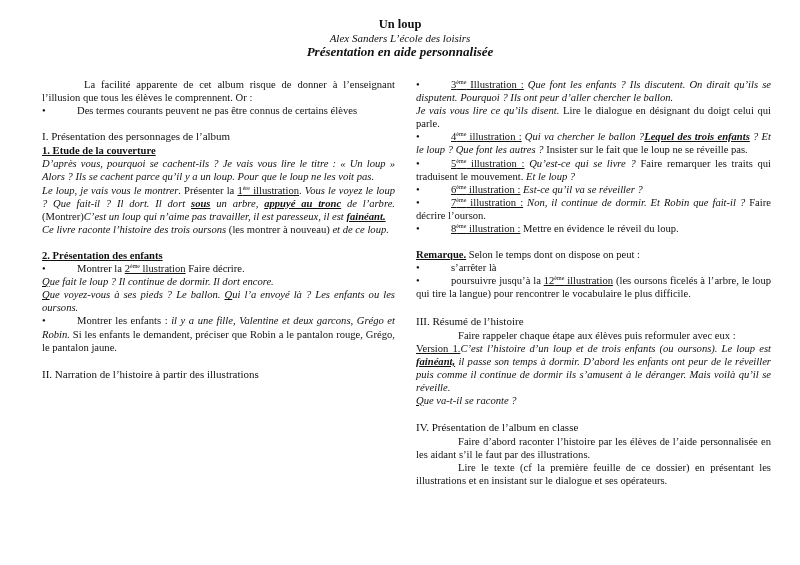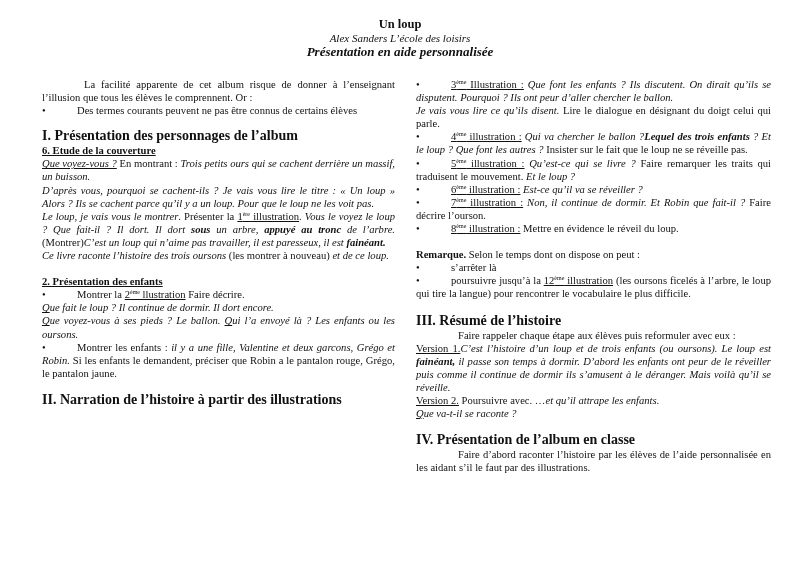--- a/index.html
+++ b/index.html
@@ -12,44 +12,43 @@
   .header .t1 { font-weight: bold; font-size: 12.5px; line-height: 14px; }
   .header .t2 { font-style: italic; font-size: 11px; line-height: 14px; }
   .header .t3 { font-style: italic; font-weight: bold; font-size: 13px; line-height: 14px; }
   .col { position: absolute; top: 78px; width: 353px; text-align: justify; }
   .col.left { left: 42px; }
   .col.right { left: 416px; width: 355px; }
   p { margin: 0; }
   .indent { text-indent: 42px; }
   .bullet { position: relative; padding-left: 0; text-indent: 0; }
   .bullet .dot { display: inline-block; width: 35px; }
-  .bigh { font-weight: bold; font-size: 14px; line-height: 16px; margin-top: 7px; }
+  .bigh { font-weight: normal; font-size: 11px; line-height: 16px; margin-top: 7px; }
   .subh { font-weight: bold; text-decoration: underline; }
   i, .it { font-style: italic; }
-  b { font-weight: bold; }
+  b { font-weight: bold; text-decoration: underline; }
   u { text-decoration: underline; }
   sup { font-size: 6px; line-height: 0; vertical-align: 4px; }
   .gap { height: 13px; }
 </style>
 </head>
 <body>
 
 <div class="header">
   <div class="t1">Un loup</div>
   <div class="t2">Alex Sanders L’école des loisirs</div>
   <div class="t3">Présentation en aide personnalisée</div>
 </div>
 
 <div class="col left">
   <p class="indent">La facilité apparente de cet album risque de donner à l’enseignant l’illusion que tous les élèves le comprennent. Or :</p>
   <p class="bullet"><span class="dot">•</span><span>Des termes courants peuvent ne pas être connus de certains élèves</span></p>
 
   <p class="bigh" style="margin-top:11px">I. Présentation des personnages de l’album</p>
-  <p class="subh">6. Etude de la couverture</p>
-  <p><i><u>Que voyez-vous ?</u></i><span> En montrant : </span><i>Trois petits ours qui se cachent derrière un massif, un buisson.</i></p>
+  <p class="subh">1. Etude de la couverture</p>
   <p class="it">D’après vous, pourquoi se cachent-ils ? Je vais vous lire le titre : « Un loup » Alors ? Ils se cachent parce qu’il y a un loup. Pour que le loup ne les voit pas.</p>
   <p><i>Le loup, je vais vous le montrer</i><span>. Présenter la </span><u><span>1</span><sup>ère</sup><span> illustration</span></u><span>. </span><i>Vous le voyez le loup ? Que fait-il ? Il dort. Il dort </i><i><b>sous</b></i><i> un arbre, </i><i><b>appuyé au tronc</b></i><i> de l’arbre.</i><span> (Montrer)</span><i>C’est un loup qui n’aime pas travailler, il est paresseux, il est </i><i><b>fainéant.</b></i></p>
   <p><i>Ce livre raconte l’histoire des trois oursons</i><span> (les montrer à nouveau) </span><i>et de ce loup.</i></p>
   <div class="gap"></div>
   <p class="subh">2. Présentation des enfants</p>
   <p class="bullet"><span class="dot">•</span><span>Montrer la </span><u><span>2</span><sup>ème</sup><span> llustration</span></u><span> Faire décrire.</span></p>
   <p class="it"><u>Q</u><span>ue fait le loup ? Il continue de dormir. Il dort encore.</span></p>
   <p class="it"><u>Q</u><span>ue voyez-vous à ses pieds ? Le ballon. </span><u>Q</u><span>ui l’a envoyé là ? Les enfants ou les oursons.</span></p>
   <p class="bullet"><span class="dot">•</span><span>Montrer les enfants : </span><i>il y a une fille, Valentine et deux garcons, Grégo et Robin.</i><span> Si les enfants le demandent, préciser que Robin a le pantalon rouge, Grégo, le pantalon jaune.</span></p>
   <p class="bigh" style="margin-top:12px">II. Narration de l’histoire à partir des illustrations</p>
@@ -64,18 +63,18 @@
   <p class="bullet"><span class="dot">•</span><u><span>7</span><sup>ème</sup><span> illustration :</span></u><i> Non, il continue de dormir. Et Robin que fait-il ?</i><span> Faire décrire l’ourson.</span></p>
   <p class="bullet"><span class="dot">•</span><u><span>8</span><sup>ème</sup><span> illustration :</span></u><span> Mettre en évidence le réveil du loup.</span></p>
   <div class="gap"></div>
   <p><b>Remarque.</b><span> Selon le temps dont on dispose on peut :</span></p>
   <p class="bullet"><span class="dot">•</span><span>s’arrêter là</span></p>
   <p class="bullet"><span class="dot">•</span><span>poursuivre jusqu’à la </span><u><span>12</span><sup>ème</sup><span> illustration</span></u><span> (les oursons ficelés à l’arbre, le loup qui tire la langue) pour rencontrer le vocabulaire le plus difficile.</span></p>
 
   <p class="bigh" style="margin-top:12px">III. Résumé de l’histoire</p>
   <p class="indent">Faire rappeler chaque étape aux élèves puis reformuler avec eux :</p>
   <p><u>Version 1.</u><i>C’est l’histoire d’un loup et de trois enfants (ou oursons). Le loup est </i><i><b>fainéant,</b></i><i> il passe son temps à dormir. D’abord les enfants ont peur de le réveiller puis comme il continue de dormir ils s’amusent à le déranger. Mais voilà qu’il se réveille.</i></p>
-  <p><u>Version 2.</u><span> Poursuivre avec. …</span><i>et qu’il attrape les enfants.</i></p>
   <p class="it"><u>Q</u><span>ue va-t-il se raconte ?</span></p>
 
   <p class="bigh" style="margin-top:12px">IV. Présentation de l’album en classe</p>
   <p class="indent">Faire d’abord raconter l’histoire par les élèves de l’aide personnalisée en les aidant s’il le faut par des illustrations.</p>
+  <p class="indent">Lire le texte (cf la première feuille de ce dossier) en présentant les illustrations et en insistant sur le dialogue et ses opérateurs.</p>
 </div>
 
 </body></html>

